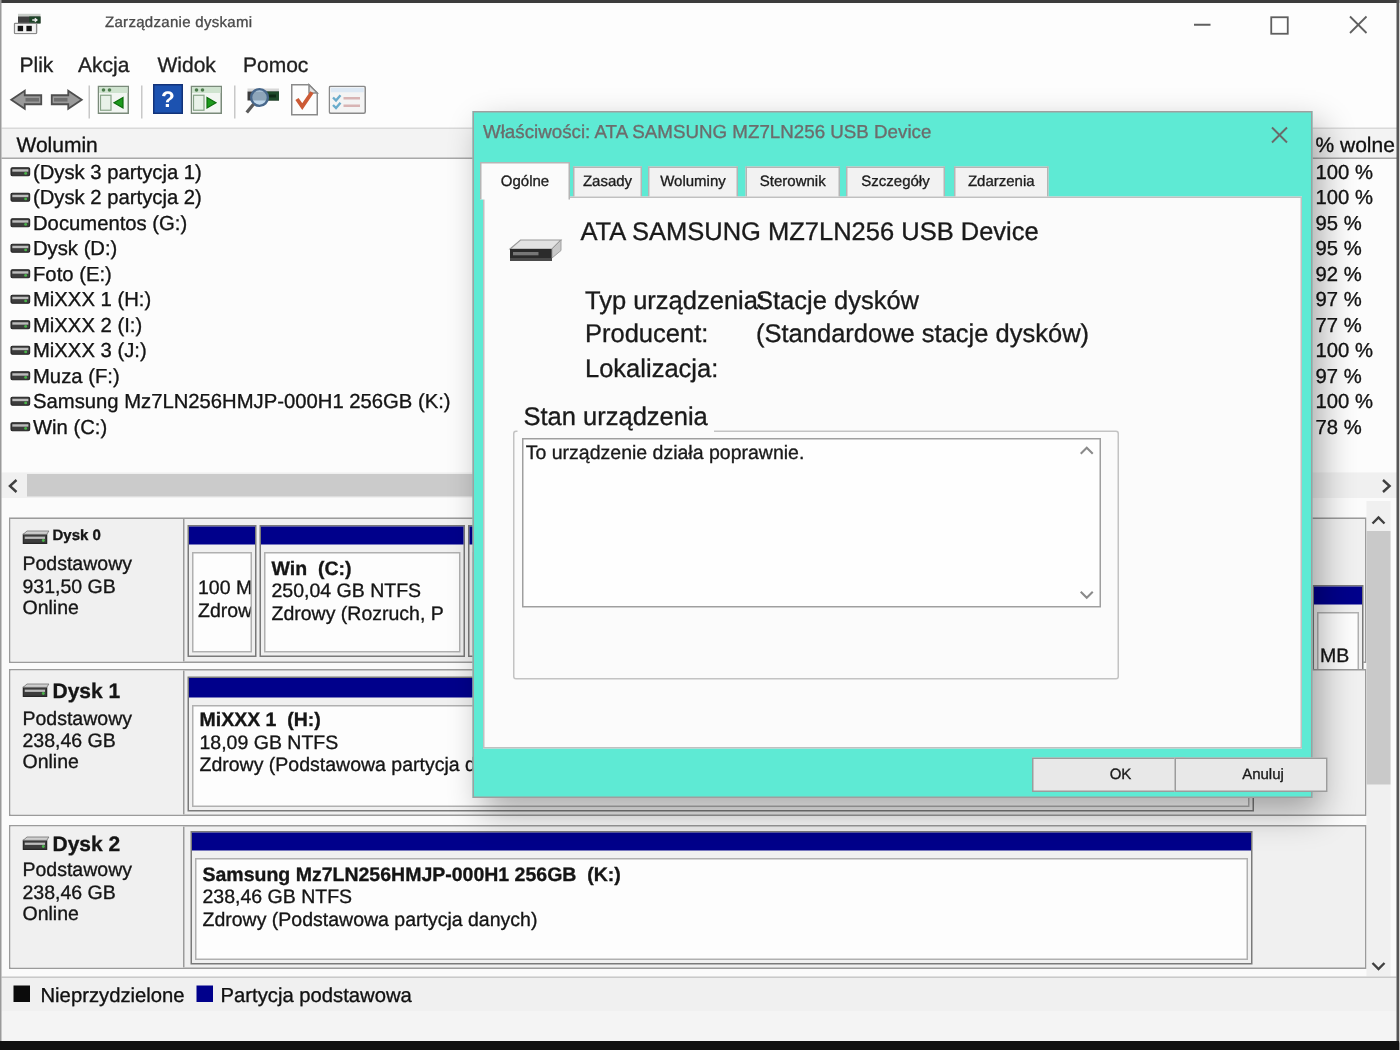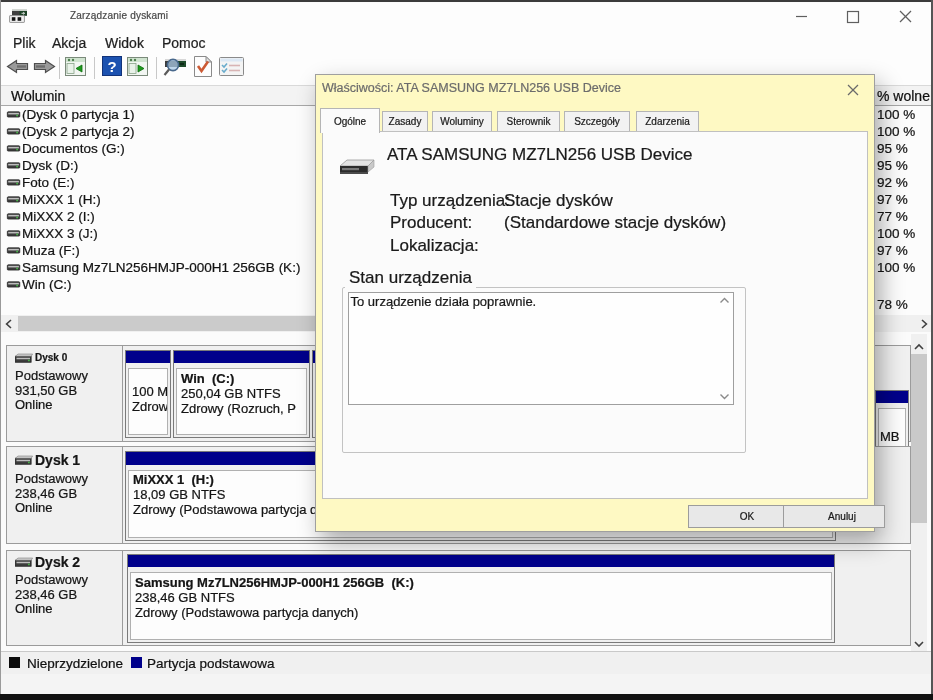--- a/index.html
+++ b/index.html
@@ -35,21 +35,21 @@
   .ptxt{position:absolute;left:4px;top:2px;font-size:13px;line-height:15px;white-space:nowrap;color:#151515;}
   .dlabtxt{position:absolute;left:8px;top:6px;font-size:13px;line-height:14.5px;color:#151515;}
   
   #vscroll{left:911px;top:334px;width:16px;height:318px;background:#f0f0f0;}
   
   #legend{left:1px;top:651px;width:930px;height:23px;background:#f0f0f0;border-top:1px solid #c9c9c9;}
   #statusb{left:1px;top:674px;width:930px;height:20px;background:#f4f4f4;}
   #botedge{left:0;top:694px;width:933px;height:6px;background:#111;}
   .sq{position:absolute;width:11px;height:11px;top:5px;}
   
-  #dlg{left:315px;top:74px;width:558px;height:456px;background:#fef9c3;border:1px solid #9f9f9f;
+  #dlg{left:315px;top:74px;width:558px;height:456px;background:#5eead4;border:1px solid #9f9f9f;
        box-shadow:6px 10px 22px rgba(0,0,0,0.33);}
   #dlgtitle{position:absolute;left:6px;top:6px;font-size:12.5px;color:#6c6c6c;}
   .tab{position:absolute;top:36px;height:20px;background:#f2f2f2;border:1px solid #b5b5b5;border-bottom:none;
        font-size:10px;color:#1c1c1c;text-align:center;line-height:20px;}
   #tabsel{top:33px;height:24px;background:#fbfbfb;z-index:3;}
   #tabpage{position:absolute;left:6px;top:56px;width:544px;height:366px;background:#fbfbfb;border:1px solid #c0c0c0;}
   .drow{position:absolute;font-size:17px;color:#1a1a1a;white-space:nowrap;}
   #grpbox{position:absolute;left:26px;top:212px;width:402px;height:164px;border:1px solid #c3c3c3;border-radius:2px;}
   #txtarea{position:absolute;left:8px;top:12px;width:384px;height:111px;background:#fefefe;border:1px solid #9f9f9f;}
   .btn{position:absolute;top:430px;width:84px;height:21px;background:#e8e8e8;border:1px solid #9c9c9c;
@@ -140,21 +140,21 @@
   <span class="abs hdrtxt" style="left:11px;">Wolumin</span>
   <span class="abs hdrtxt" style="left:877px;">% wolne</span>
   <div class="abs vline" style="left:874px;top:86px;height:229px;"></div>
   <div class="abs" id="listarea"></div>
   <div id="rows">
   <svg class="vicon" style="top:110px;" width="16" height="9" viewBox="0 0 16 9">
         <rect x="0.5" y="2" width="14" height="6" rx="1" fill="#3c3c3c" stroke="#222" stroke-width="0.8"></rect>
         <rect x="1.5" y="3.2" width="12" height="1.8" fill="#bdbdbd"></rect>
         <circle cx="11.5" cy="6.3" r="1.1" fill="#49b349"></circle>
       </svg>
-  <div class="row" style="top:107px;">(Dysk 0 partycja 1)</div>
+  <div class="row" style="top:107px;">(Dysk 3 partycja 1)</div>
   <div class="pct" style="top:107px;">100 %</div>
   <svg class="vicon" style="top:127px;" width="16" height="9" viewBox="0 0 16 9">
         <rect x="0.5" y="2" width="14" height="6" rx="1" fill="#3c3c3c" stroke="#222" stroke-width="0.8"></rect>
         <rect x="1.5" y="3.2" width="12" height="1.8" fill="#bdbdbd"></rect>
         <circle cx="11.5" cy="6.3" r="1.1" fill="#49b349"></circle>
       </svg>
   <div class="row" style="top:124px;">(Dysk 2 partycja 2)</div>
   <div class="pct" style="top:124px;">100 %</div>
   <svg class="vicon" style="top:144px;" width="16" height="9" viewBox="0 0 16 9">
         <rect x="0.5" y="2" width="14" height="6" rx="1" fill="#3c3c3c" stroke="#222" stroke-width="0.8"></rect>
@@ -211,21 +211,21 @@
         <circle cx="11.5" cy="6.3" r="1.1" fill="#49b349"></circle>
       </svg>
   <div class="row" style="top:260px;">Samsung Mz7LN256HMJP-000H1 256GB (K:)</div>
   <div class="pct" style="top:260px;">100 %</div>
   <svg class="vicon" style="top:280px;" width="16" height="9" viewBox="0 0 16 9">
         <rect x="0.5" y="2" width="14" height="6" rx="1" fill="#3c3c3c" stroke="#222" stroke-width="0.8"></rect>
         <rect x="1.5" y="3.2" width="12" height="1.8" fill="#bdbdbd"></rect>
         <circle cx="11.5" cy="6.3" r="1.1" fill="#49b349"></circle>
       </svg>
   <div class="row" style="top:277px;">Win (C:)</div>
-  <div class="pct" style="top:277px;margin-top:20px;">78 %</div>
+  <div class="pct" style="top:277px;">78 %</div>
   </div>
   <div class="abs" id="hscroll"></div>
   <svg class="abs" style="left:2px;top:317px;" width="14" height="14" viewBox="0 0 14 14">
     <path d="M9 3 L4.6 7 L9 11" stroke="#404040" stroke-width="1.6" fill="none"></path>
   </svg>
   <svg class="abs" style="left:917px;top:317px;" width="14" height="14" viewBox="0 0 14 14">
     <path d="M5 3 L9.4 7 L5 11" stroke="#404040" stroke-width="1.6" fill="none"></path>
   </svg>
   <div class="abs" style="left:18px;top:316px;width:682px;height:15px;background:#cbcbcb;"></div>
   <div class="abs" id="gfx">

